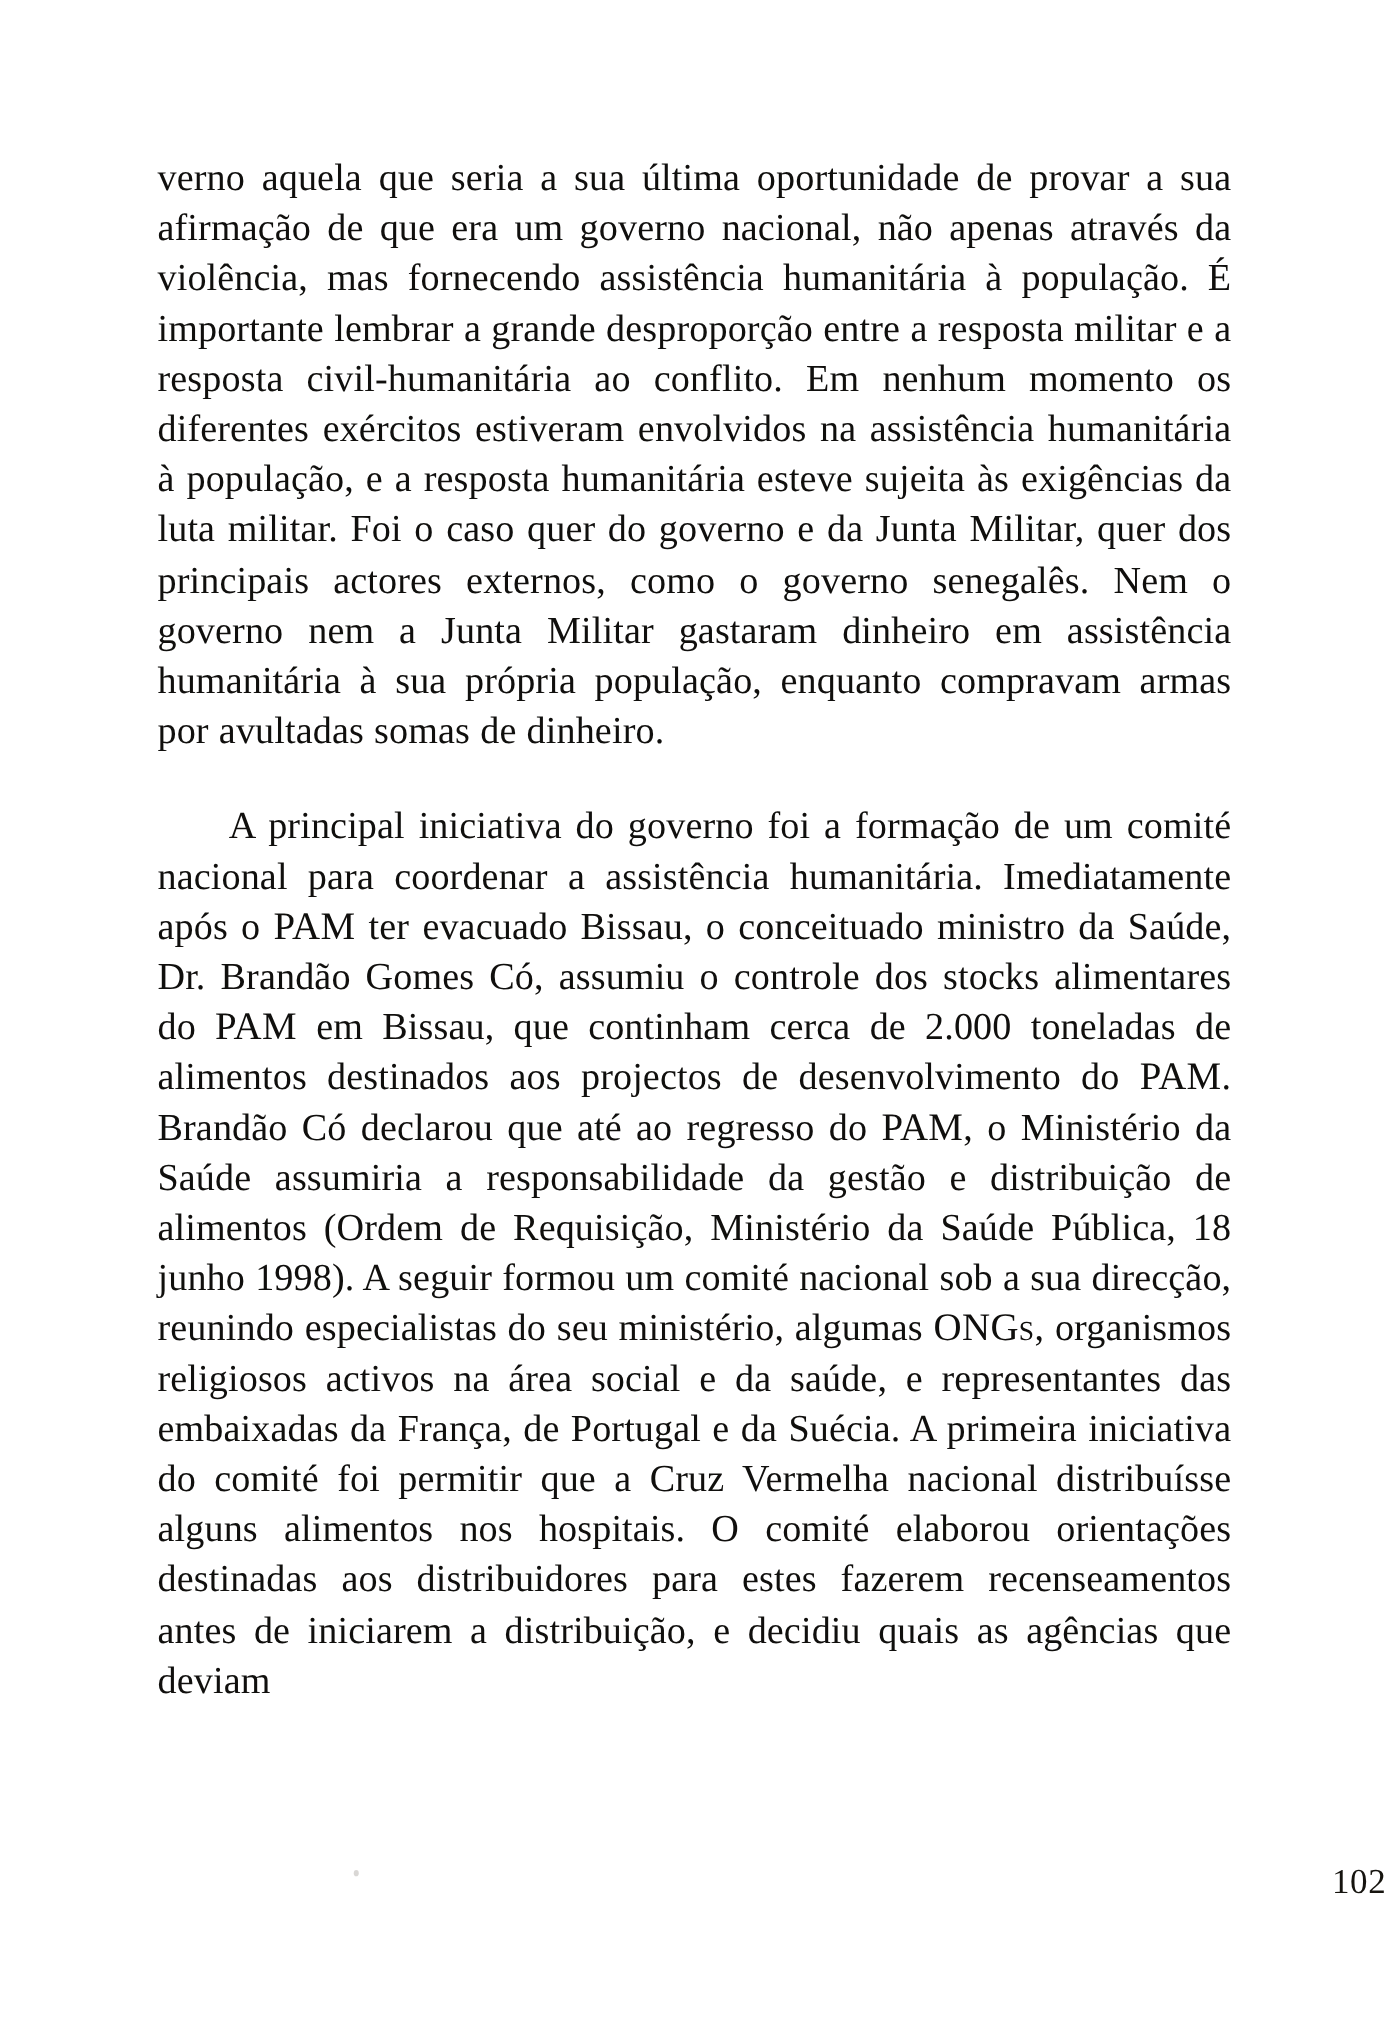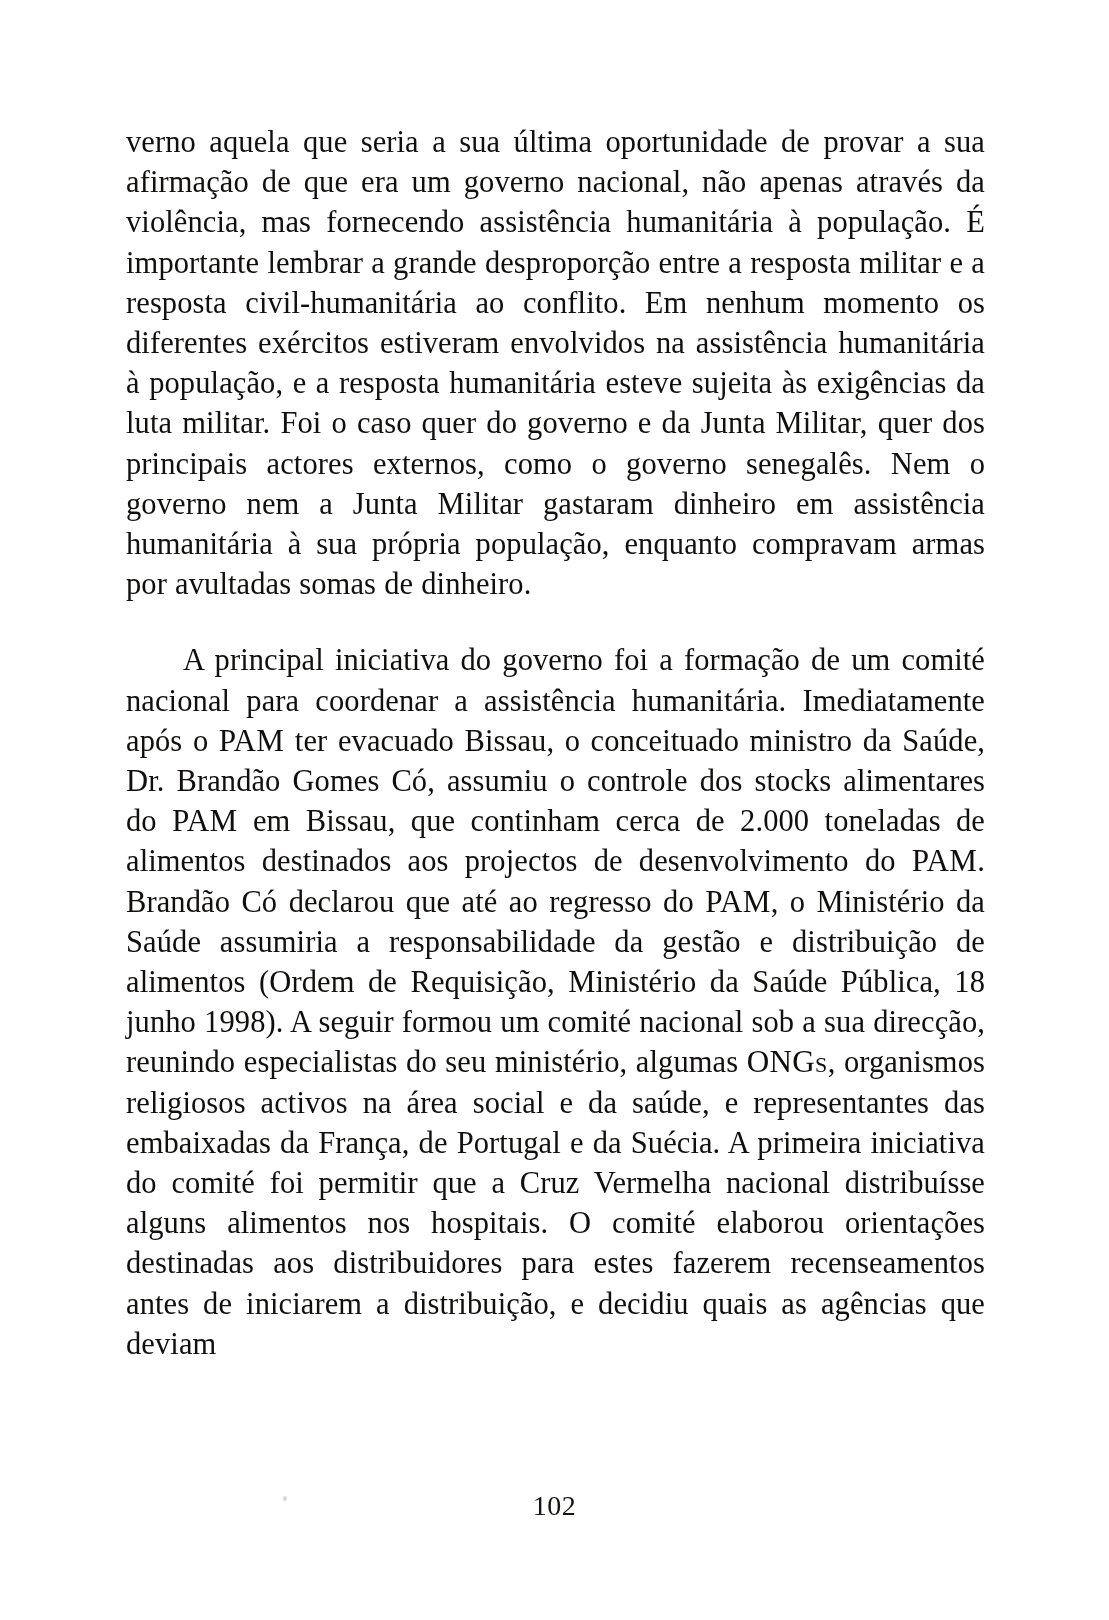--- a/index.html
+++ b/index.html
@@ -70,21 +70,21 @@
     font-size: 1.02em;
     letter-spacing: 0.3px;
   }
 
   
   .folio {
     position: absolute;
     left: 0;
     right: 0;
     top: 1489px;
-    text-align: center;
+    text-align: right;
     font-size: 28px;
     line-height: 34px;
     letter-spacing: 0.5px;
     color: #16140f;
   }
 
   
   .scan-speck {
     position: absolute;
     left: 283px;

